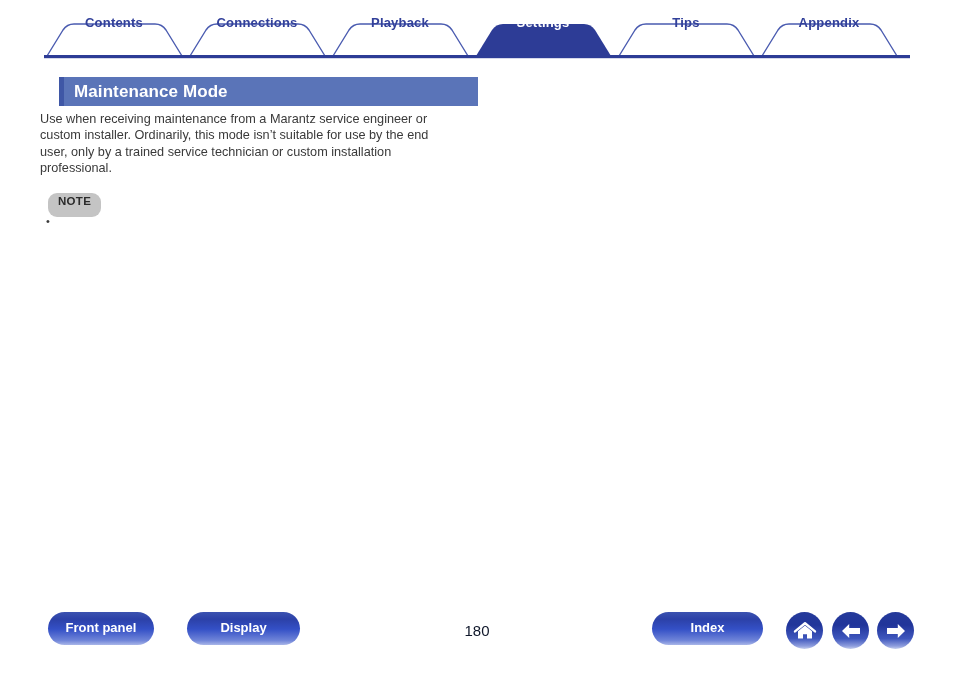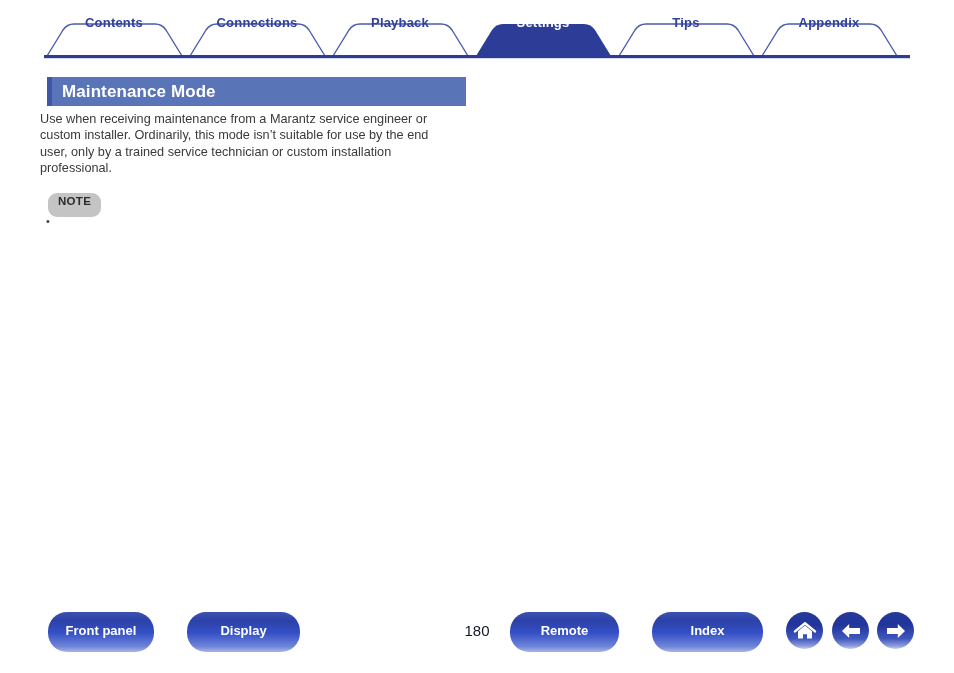--- a/index.html
+++ b/index.html
@@ -38,21 +38,21 @@
     transform: translate(-50%, -50%);
     cursor: pointer;
   }
   .tab-label.active {
     color: #ffffff;
   }
 
   
   .title-banner {
     position: absolute;
-    left: 47px;
+    left: 59px;
     top: 77px;
     width: 419px;
     height: 29px;
     background: #5a74b8;
     border-left: 5px solid #3f57a6;
     box-sizing: border-box;
     display: flex;
     align-items: center;
   }
   .title-banner .title-text {
@@ -112,21 +112,21 @@
   .bottom-bar {
     position: absolute;
     left: 0;
     top: 612px;
     width: 954px;
     height: 50px;
   }
   .pill {
     position: absolute;
     top: 0;
-    height: 40px;
+    height: 33px;
     border-radius: 19px;
     background: linear-gradient(to bottom,
                 #3b52b0 0%,
                 #2c41a8 22%,
                 #3450c6 52%,
                 #6f84d8 86%,
                 #a9b6e8 100%);
     color: #ffffff;
     font-size: 13px;
     font-weight: bold;
@@ -212,23 +212,20 @@
 
   <div class="pill" style="left:48px;width:106px">
     <span>Front panel</span>
   </div>
   <div class="pill" style="left:187px;width:113px">
     <span>Display</span>
   </div>
 
   <div class="page-number">180</div>
 
-  <div class="pill" style="left:510px;width:109px">
-    <span>Remote</span>
-  </div>
   <div class="pill" style="left:652px;width:111px">
     <span>Index</span>
   </div>
 
   <div class="circle-btn" style="left:786px">
     <span>
       <svg width="24" height="22" viewBox="0 0 24 22" xmlns="http://www.w3.org/2000/svg">
         <path d="M2 11.4 L12 3.2 L22 11.4" fill="none" stroke="#ffffff" stroke-width="2.4" stroke-linecap="round" stroke-linejoin="round"></path>
         <path d="M5 11.2 L5 18.6 L10 18.6 L10 14.2 L14 14.2 L14 18.6 L19 18.6 L19 11.2 L12 5.6 Z" fill="#ffffff"></path>
       </svg>

